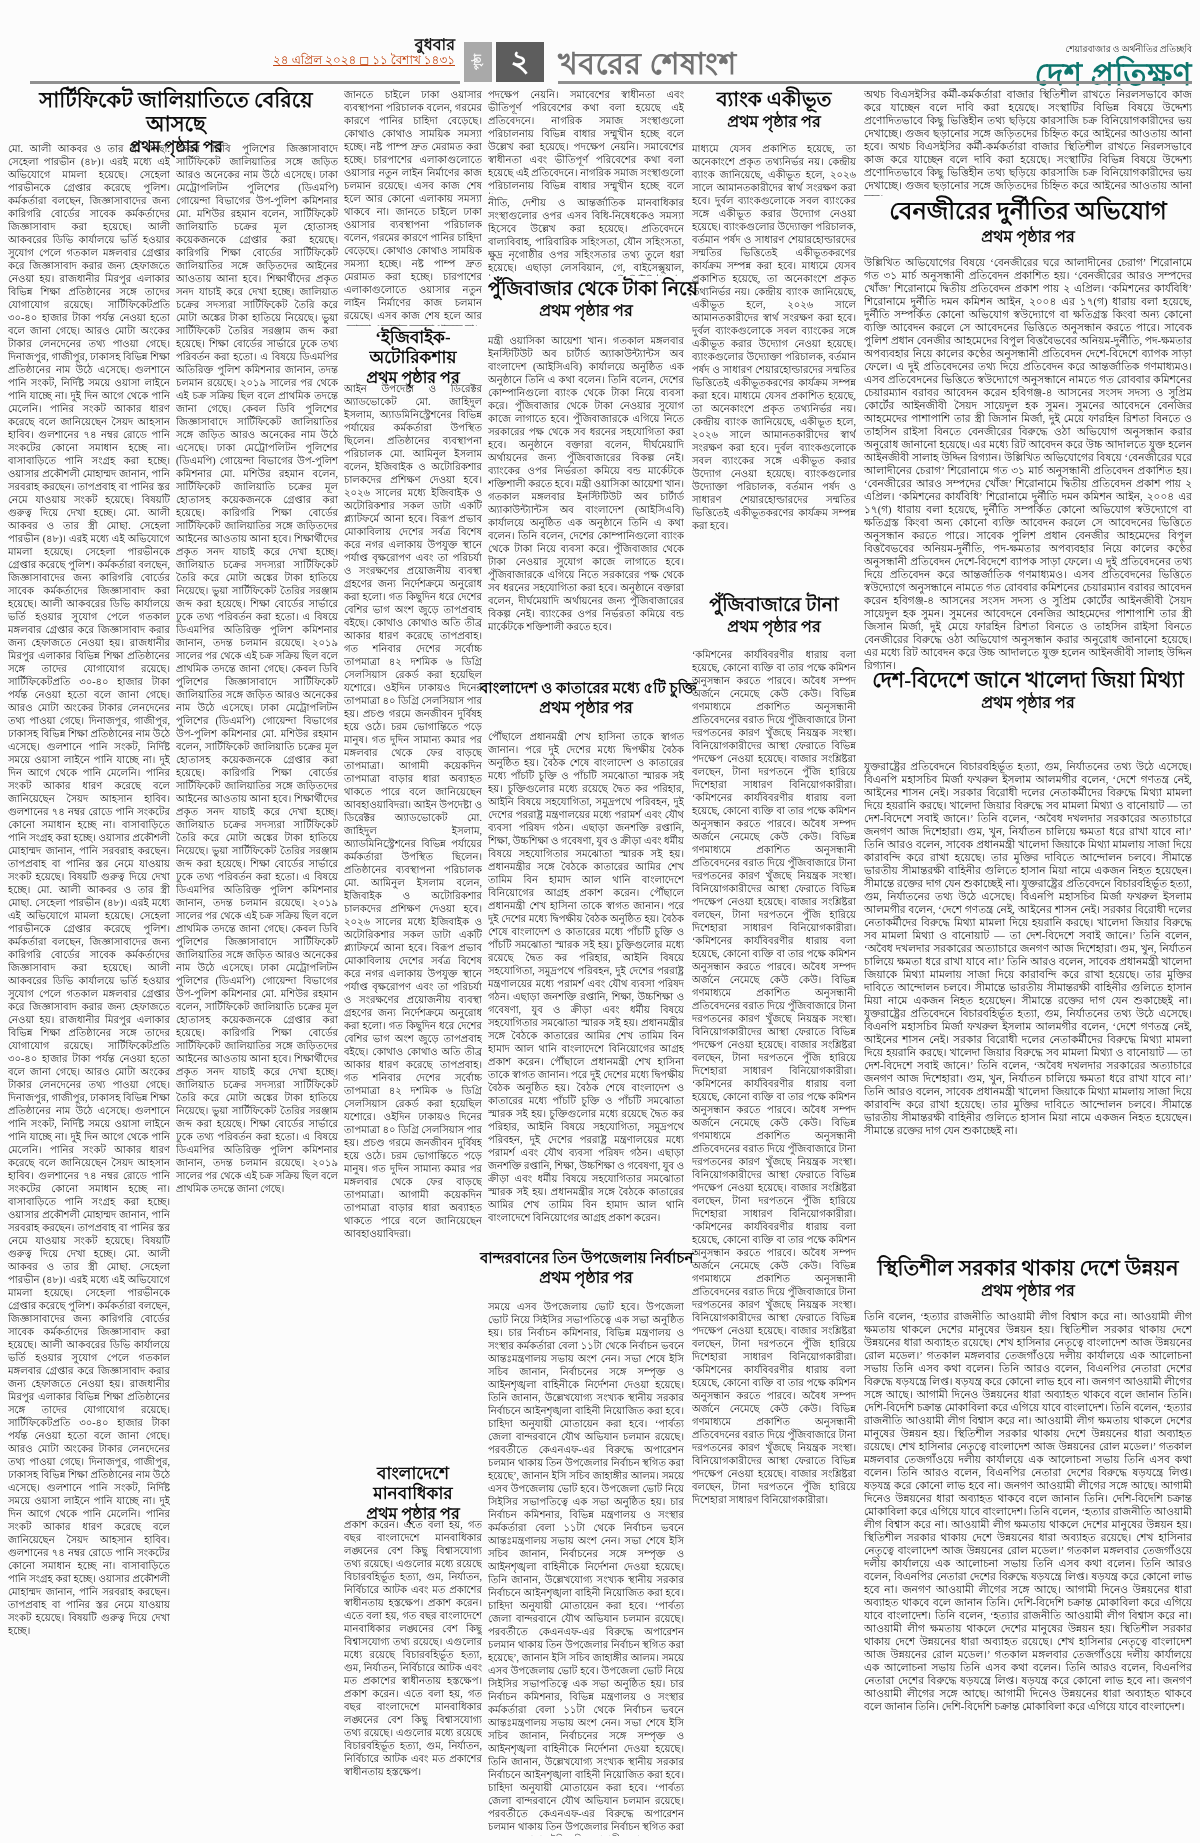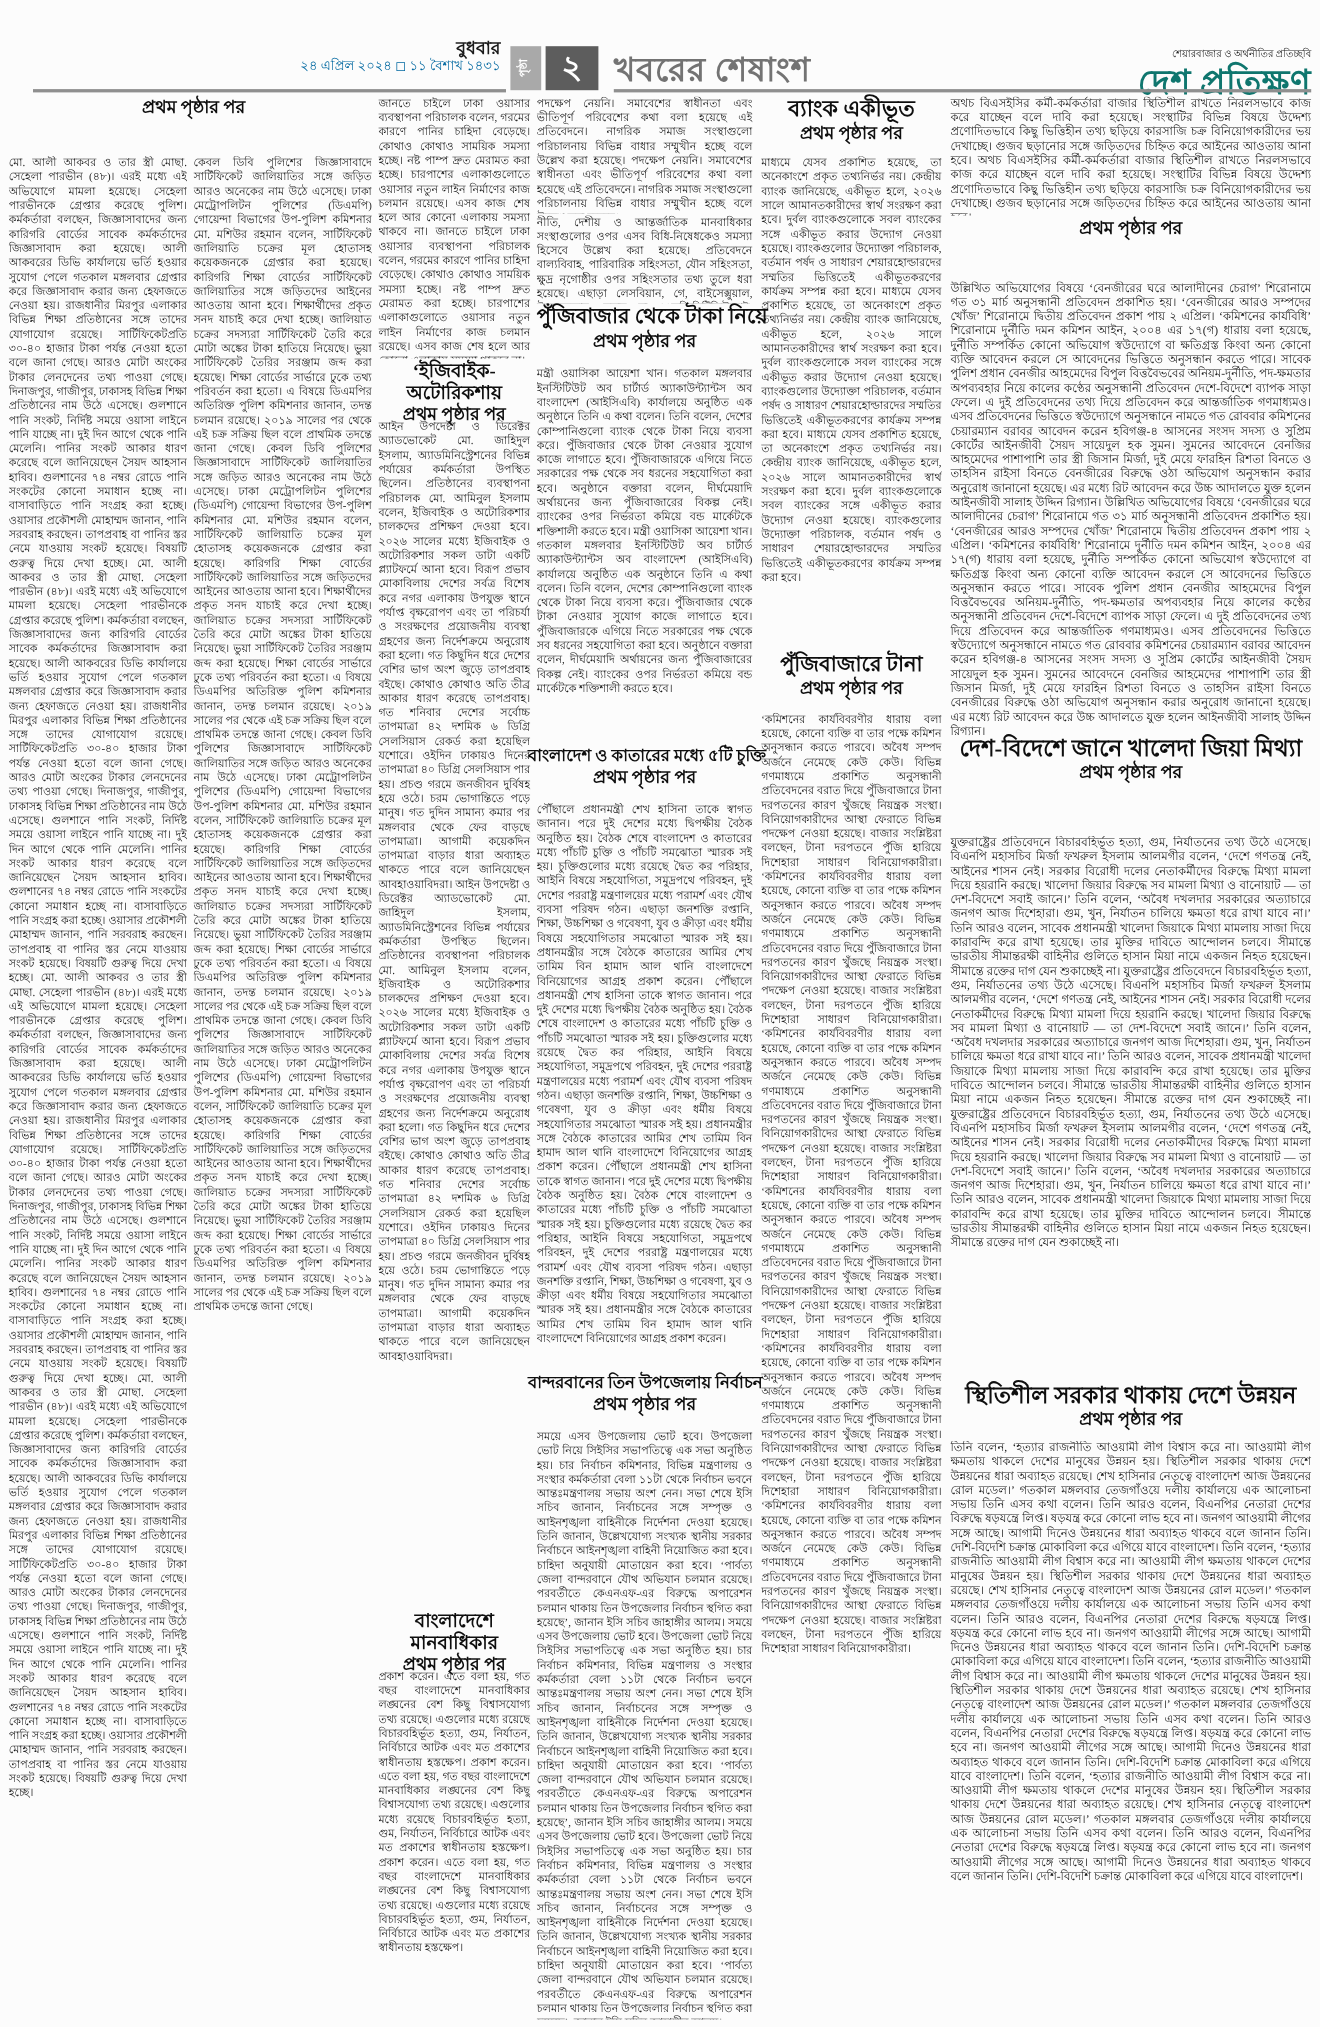--- a/index.html
+++ b/index.html
@@ -6,21 +6,21 @@
   html,body { width:1200px; }
   body {
     position:relative; width:1200px; height:1843px;
     background:#fcfcfc; color:#1b1b1b;
     font-family:"Liberation Serif","DejaVu Serif",serif;
   }
   .abs { position:absolute; }
   .rule { background:#8f8f8f; }
   .datebox { text-align:right; line-height:1.15; }
   .datebox .day { font-weight:bold; font-size:16px; }
-  .datebox .date { font-size:12px; color:#0369a1; }
+  .datebox .date { font-size:12px; color:#c2410c;text-decoration:underline; }
   .pgword {
     background:#a9a9a9; color:#fff; font-size:10px; font-weight:bold;
     display:flex; align-items:center; justify-content:center;
     writing-mode:vertical-rl; transform:rotate(180deg);
   }
   .pgnum {
     background:#5d5d5d; color:#fff; font-size:29px; font-weight:bold;
     display:flex; align-items:center; justify-content:center;
   }
   .section-title { font-size:30px; font-weight:bold; color:#737373; letter-spacing:.5px; }
@@ -44,20 +44,21 @@
 </div>
 <div class="abs rule" style="left:30px;top:81px;width:430px;height:3px;"></div>
 <div class="abs pgword" style="left:464px;top:42px;width:28px;height:40px;">পৃষ্ঠা</div>
 <div class="abs pgnum" style="left:496px;top:42px;width:48px;height:40px;">২</div>
 <div class="abs section-title" style="left:558px;top:40px;width:320px;">খবরের শেষাংশ</div>
 <div class="abs tagline" style="left:990px;top:42px;width:202px;">শেয়ারবাজার ও অর্থনীতির প্রতিচ্ছবি</div>
 <div class="abs logo" style="left:960px;top:50px;width:232px;">দেশ প্রতিক্ষণ</div>
 <div class="abs rule" style="left:558px;top:81px;width:634px;height:3px;"></div>
 
 <div class="abs hl" style="left:8px;top:88px;width:336px;font-size:21px;">
+  <span class="t">সার্টিফিকেট জালিয়াতিতে বেরিয়ে আসছে</span>
   <span class="kick">প্রথম পৃষ্ঠার পর</span>
 </div>
 <div class="abs bod" style="left:8px;top:142px;width:162px;height:1694px;">মো. আলী আকবর ও তার স্ত্রী মোছা. সেহেলা পারভীন (৪৮)। এরই মধ্যে এই অভিযোগে মামলা হয়েছে। সেহেলা পারভীনকে গ্রেপ্তার করেছে পুলিশ। কর্মকর্তারা বলছেন, জিজ্ঞাসাবাদের জন্য কারিগরি বোর্ডের সাবেক কর্মকর্তাদের জিজ্ঞাসাবাদ করা হয়েছে। আলী আকবরের ডিভি কার্যালয়ে ভর্তি হওয়ার সুযোগ পেলে গতকাল মঙ্গলবার গ্রেপ্তার করে জিজ্ঞাসাবাদ করার জন্য হেফাজতে নেওয়া হয়। রাজধানীর মিরপুর এলাকার বিভিন্ন শিক্ষা প্রতিষ্ঠানের সঙ্গে তাদের যোগাযোগ রয়েছে। সার্টিফিকেটপ্রতি ৩০-৪০ হাজার টাকা পর্যন্ত নেওয়া হতো বলে জানা গেছে। আরও মোটা অংকের টাকার লেনদেনের তথ্য পাওয়া গেছে। দিনাজপুর, গাজীপুর, ঢাকাসহ বিভিন্ন শিক্ষা প্রতিষ্ঠানের নাম উঠে এসেছে। গুলশানে পানি সংকট, নির্দিষ্ট সময়ে ওয়াসা লাইনে পানি যাচ্ছে না। দুই দিন আগে থেকে পানি মেলেনি। পানির সংকট আকার ধারণ করেছে বলে জানিয়েছেন সৈয়দ আহসান হাবিব। গুলশানের ৭৪ নম্বর রোডে পানি সংকটের কোনো সমাধান হচ্ছে না। বাসাবাড়িতে পানি সংগ্রহ করা হচ্ছে। ওয়াসার প্রকৌশলী মোহাম্মদ জানান, পানি সরবরাহ করছেন। তাপপ্রবাহ বা পানির স্তর নেমে যাওয়ায় সংকট হয়েছে। বিষয়টি গুরুত্ব দিয়ে দেখা হচ্ছে। মো. আলী আকবর ও তার স্ত্রী মোছা. সেহেলা পারভীন (৪৮)। এরই মধ্যে এই অভিযোগে মামলা হয়েছে। সেহেলা পারভীনকে গ্রেপ্তার করেছে পুলিশ। কর্মকর্তারা বলছেন, জিজ্ঞাসাবাদের জন্য কারিগরি বোর্ডের সাবেক কর্মকর্তাদের জিজ্ঞাসাবাদ করা হয়েছে। আলী আকবরের ডিভি কার্যালয়ে ভর্তি হওয়ার সুযোগ পেলে গতকাল মঙ্গলবার গ্রেপ্তার করে জিজ্ঞাসাবাদ করার জন্য হেফাজতে নেওয়া হয়। রাজধানীর মিরপুর এলাকার বিভিন্ন শিক্ষা প্রতিষ্ঠানের সঙ্গে তাদের যোগাযোগ রয়েছে। সার্টিফিকেটপ্রতি ৩০-৪০ হাজার টাকা পর্যন্ত নেওয়া হতো বলে জানা গেছে। আরও মোটা অংকের টাকার লেনদেনের তথ্য পাওয়া গেছে। দিনাজপুর, গাজীপুর, ঢাকাসহ বিভিন্ন শিক্ষা প্রতিষ্ঠানের নাম উঠে এসেছে। গুলশানে পানি সংকট, নির্দিষ্ট সময়ে ওয়াসা লাইনে পানি যাচ্ছে না। দুই দিন আগে থেকে পানি মেলেনি। পানির সংকট আকার ধারণ করেছে বলে জানিয়েছেন সৈয়দ আহসান হাবিব। গুলশানের ৭৪ নম্বর রোডে পানি সংকটের কোনো সমাধান হচ্ছে না। বাসাবাড়িতে পানি সংগ্রহ করা হচ্ছে। ওয়াসার প্রকৌশলী মোহাম্মদ জানান, পানি সরবরাহ করছেন। তাপপ্রবাহ বা পানির স্তর নেমে যাওয়ায় সংকট হয়েছে। বিষয়টি গুরুত্ব দিয়ে দেখা হচ্ছে। মো. আলী আকবর ও তার স্ত্রী মোছা. সেহেলা পারভীন (৪৮)। এরই মধ্যে এই অভিযোগে মামলা হয়েছে। সেহেলা পারভীনকে গ্রেপ্তার করেছে পুলিশ। কর্মকর্তারা বলছেন, জিজ্ঞাসাবাদের জন্য কারিগরি বোর্ডের সাবেক কর্মকর্তাদের জিজ্ঞাসাবাদ করা হয়েছে। আলী আকবরের ডিভি কার্যালয়ে ভর্তি হওয়ার সুযোগ পেলে গতকাল মঙ্গলবার গ্রেপ্তার করে জিজ্ঞাসাবাদ করার জন্য হেফাজতে নেওয়া হয়। রাজধানীর মিরপুর এলাকার বিভিন্ন শিক্ষা প্রতিষ্ঠানের সঙ্গে তাদের যোগাযোগ রয়েছে। সার্টিফিকেটপ্রতি ৩০-৪০ হাজার টাকা পর্যন্ত নেওয়া হতো বলে জানা গেছে। আরও মোটা অংকের টাকার লেনদেনের তথ্য পাওয়া গেছে। দিনাজপুর, গাজীপুর, ঢাকাসহ বিভিন্ন শিক্ষা প্রতিষ্ঠানের নাম উঠে এসেছে। গুলশানে পানি সংকট, নির্দিষ্ট সময়ে ওয়াসা লাইনে পানি যাচ্ছে না। দুই দিন আগে থেকে পানি মেলেনি। পানির সংকট আকার ধারণ করেছে বলে জানিয়েছেন সৈয়দ আহসান হাবিব। গুলশানের ৭৪ নম্বর রোডে পানি সংকটের কোনো সমাধান হচ্ছে না। বাসাবাড়িতে পানি সংগ্রহ করা হচ্ছে। ওয়াসার প্রকৌশলী মোহাম্মদ জানান, পানি সরবরাহ করছেন। তাপপ্রবাহ বা পানির স্তর নেমে যাওয়ায় সংকট হয়েছে। বিষয়টি গুরুত্ব দিয়ে দেখা হচ্ছে। মো. আলী আকবর ও তার স্ত্রী মোছা. সেহেলা পারভীন (৪৮)। এরই মধ্যে এই অভিযোগে মামলা হয়েছে। সেহেলা পারভীনকে গ্রেপ্তার করেছে পুলিশ। কর্মকর্তারা বলছেন, জিজ্ঞাসাবাদের জন্য কারিগরি বোর্ডের সাবেক কর্মকর্তাদের জিজ্ঞাসাবাদ করা হয়েছে। আলী আকবরের ডিভি কার্যালয়ে ভর্তি হওয়ার সুযোগ পেলে গতকাল মঙ্গলবার গ্রেপ্তার করে জিজ্ঞাসাবাদ করার জন্য হেফাজতে নেওয়া হয়। রাজধানীর মিরপুর এলাকার বিভিন্ন শিক্ষা প্রতিষ্ঠানের সঙ্গে তাদের যোগাযোগ রয়েছে। সার্টিফিকেটপ্রতি ৩০-৪০ হাজার টাকা পর্যন্ত নেওয়া হতো বলে জানা গেছে। আরও মোটা অংকের টাকার লেনদেনের তথ্য পাওয়া গেছে। দিনাজপুর, গাজীপুর, ঢাকাসহ বিভিন্ন শিক্ষা প্রতিষ্ঠানের নাম উঠে এসেছে। গুলশানে পানি সংকট, নির্দিষ্ট সময়ে ওয়াসা লাইনে পানি যাচ্ছে না। দুই দিন আগে থেকে পানি মেলেনি। পানির সংকট আকার ধারণ করেছে বলে জানিয়েছেন সৈয়দ আহসান হাবিব। গুলশানের ৭৪ নম্বর রোডে পানি সংকটের কোনো সমাধান হচ্ছে না। বাসাবাড়িতে পানি সংগ্রহ করা হচ্ছে। ওয়াসার প্রকৌশলী মোহাম্মদ জানান, পানি সরবরাহ করছেন। তাপপ্রবাহ বা পানির স্তর নেমে যাওয়ায় সংকট হয়েছে। বিষয়টি গুরুত্ব দিয়ে দেখা হচ্ছে।</div>
 <div class="abs bod" style="left:176px;top:142px;width:162px;height:1694px;">কেবল ডিবি পুলিশের জিজ্ঞাসাবাদে সার্টিফিকেট জালিয়াতির সঙ্গে জড়িত আরও অনেকের নাম উঠে এসেছে। ঢাকা মেট্রোপলিটন পুলিশের (ডিএমপি) গোয়েন্দা বিভাগের উপ-পুলিশ কমিশনার মো. মশিউর রহমান বলেন, সার্টিফিকেট জালিয়াতি চক্রের মূল হোতাসহ কয়েকজনকে গ্রেপ্তার করা হয়েছে। কারিগরি শিক্ষা বোর্ডের সার্টিফিকেট জালিয়াতির সঙ্গে জড়িতদের আইনের আওতায় আনা হবে। শিক্ষার্থীদের প্রকৃত সনদ যাচাই করে দেখা হচ্ছে। জালিয়াত চক্রের সদস্যরা সার্টিফিকেট তৈরি করে মোটা অঙ্কের টাকা হাতিয়ে নিয়েছে। ভুয়া সার্টিফিকেট তৈরির সরঞ্জাম জব্দ করা হয়েছে। শিক্ষা বোর্ডের সার্ভারে ঢুকে তথ্য পরিবর্তন করা হতো। এ বিষয়ে ডিএমপির অতিরিক্ত পুলিশ কমিশনার জানান, তদন্ত চলমান রয়েছে। ২০১৯ সালের পর থেকে এই চক্র সক্রিয় ছিল বলে প্রাথমিক তদন্তে জানা গেছে। কেবল ডিবি পুলিশের জিজ্ঞাসাবাদে সার্টিফিকেট জালিয়াতির সঙ্গে জড়িত আরও অনেকের নাম উঠে এসেছে। ঢাকা মেট্রোপলিটন পুলিশের (ডিএমপি) গোয়েন্দা বিভাগের উপ-পুলিশ কমিশনার মো. মশিউর রহমান বলেন, সার্টিফিকেট জালিয়াতি চক্রের মূল হোতাসহ কয়েকজনকে গ্রেপ্তার করা হয়েছে। কারিগরি শিক্ষা বোর্ডের সার্টিফিকেট জালিয়াতির সঙ্গে জড়িতদের আইনের আওতায় আনা হবে। শিক্ষার্থীদের প্রকৃত সনদ যাচাই করে দেখা হচ্ছে। জালিয়াত চক্রের সদস্যরা সার্টিফিকেট তৈরি করে মোটা অঙ্কের টাকা হাতিয়ে নিয়েছে। ভুয়া সার্টিফিকেট তৈরির সরঞ্জাম জব্দ করা হয়েছে। শিক্ষা বোর্ডের সার্ভারে ঢুকে তথ্য পরিবর্তন করা হতো। এ বিষয়ে ডিএমপির অতিরিক্ত পুলিশ কমিশনার জানান, তদন্ত চলমান রয়েছে। ২০১৯ সালের পর থেকে এই চক্র সক্রিয় ছিল বলে প্রাথমিক তদন্তে জানা গেছে। কেবল ডিবি পুলিশের জিজ্ঞাসাবাদে সার্টিফিকেট জালিয়াতির সঙ্গে জড়িত আরও অনেকের নাম উঠে এসেছে। ঢাকা মেট্রোপলিটন পুলিশের (ডিএমপি) গোয়েন্দা বিভাগের উপ-পুলিশ কমিশনার মো. মশিউর রহমান বলেন, সার্টিফিকেট জালিয়াতি চক্রের মূল হোতাসহ কয়েকজনকে গ্রেপ্তার করা হয়েছে। কারিগরি শিক্ষা বোর্ডের সার্টিফিকেট জালিয়াতির সঙ্গে জড়িতদের আইনের আওতায় আনা হবে। শিক্ষার্থীদের প্রকৃত সনদ যাচাই করে দেখা হচ্ছে। জালিয়াত চক্রের সদস্যরা সার্টিফিকেট তৈরি করে মোটা অঙ্কের টাকা হাতিয়ে নিয়েছে। ভুয়া সার্টিফিকেট তৈরির সরঞ্জাম জব্দ করা হয়েছে। শিক্ষা বোর্ডের সার্ভারে ঢুকে তথ্য পরিবর্তন করা হতো। এ বিষয়ে ডিএমপির অতিরিক্ত পুলিশ কমিশনার জানান, তদন্ত চলমান রয়েছে। ২০১৯ সালের পর থেকে এই চক্র সক্রিয় ছিল বলে প্রাথমিক তদন্তে জানা গেছে। কেবল ডিবি পুলিশের জিজ্ঞাসাবাদে সার্টিফিকেট জালিয়াতির সঙ্গে জড়িত আরও অনেকের নাম উঠে এসেছে। ঢাকা মেট্রোপলিটন পুলিশের (ডিএমপি) গোয়েন্দা বিভাগের উপ-পুলিশ কমিশনার মো. মশিউর রহমান বলেন, সার্টিফিকেট জালিয়াতি চক্রের মূল হোতাসহ কয়েকজনকে গ্রেপ্তার করা হয়েছে। কারিগরি শিক্ষা বোর্ডের সার্টিফিকেট জালিয়াতির সঙ্গে জড়িতদের আইনের আওতায় আনা হবে। শিক্ষার্থীদের প্রকৃত সনদ যাচাই করে দেখা হচ্ছে। জালিয়াত চক্রের সদস্যরা সার্টিফিকেট তৈরি করে মোটা অঙ্কের টাকা হাতিয়ে নিয়েছে। ভুয়া সার্টিফিকেট তৈরির সরঞ্জাম জব্দ করা হয়েছে। শিক্ষা বোর্ডের সার্ভারে ঢুকে তথ্য পরিবর্তন করা হতো। এ বিষয়ে ডিএমপির অতিরিক্ত পুলিশ কমিশনার জানান, তদন্ত চলমান রয়েছে। ২০১৯ সালের পর থেকে এই চক্র সক্রিয় ছিল বলে প্রাথমিক তদন্তে জানা গেছে।</div>
 
 <div class="abs bod" style="left:344px;top:88px;width:138px;height:238px;">জানতে চাইলে ঢাকা ওয়াসার ব্যবস্থাপনা পরিচালক বলেন, গরমের কারণে পানির চাহিদা বেড়েছে। কোথাও কোথাও সাময়িক সমস্যা হচ্ছে। নষ্ট পাম্প দ্রুত মেরামত করা হচ্ছে। চারপাশের এলাকাগুলোতে ওয়াসার নতুন লাইন নির্মাণের কাজ চলমান রয়েছে। এসব কাজ শেষ হলে আর কোনো এলাকায় সমস্যা থাকবে না। জানতে চাইলে ঢাকা ওয়াসার ব্যবস্থাপনা পরিচালক বলেন, গরমের কারণে পানির চাহিদা বেড়েছে। কোথাও কোথাও সাময়িক সমস্যা হচ্ছে। নষ্ট পাম্প দ্রুত মেরামত করা হচ্ছে। চারপাশের এলাকাগুলোতে ওয়াসার নতুন লাইন নির্মাণের কাজ চলমান রয়েছে। এসব কাজ শেষ হলে আর কোনো এলাকায় সমস্যা থাকবে না।</div>
 <div class="abs hl" style="left:344px;top:328px;width:138px;font-size:17px;">
   <span class="t">‘ইজিবাইক-অটোরিকশায়</span>
   <span class="kick">প্রথম পৃষ্ঠার পর</span>
 </div>
@@ -92,20 +93,21 @@
 </div>
 <div class="abs bod" style="left:692px;top:142px;width:164px;height:450px;">মাধ্যমে যেসব প্রকাশিত হয়েছে, তা অনেকাংশে প্রকৃত তথ্যনির্ভর নয়। কেন্দ্রীয় ব্যাংক জানিয়েছে, একীভূত হলে, ২০২৬ সালে আমানতকারীদের স্বার্থ সংরক্ষণ করা হবে। দুর্বল ব্যাংকগুলোকে সবল ব্যাংকের সঙ্গে একীভূত করার উদ্যোগ নেওয়া হয়েছে। ব্যাংকগুলোর উদ্যোক্তা পরিচালক, বর্তমান পর্ষদ ও সাধারণ শেয়ারহোল্ডারদের সম্মতির ভিত্তিতেই একীভূতকরণের কার্যক্রম সম্পন্ন করা হবে। মাধ্যমে যেসব প্রকাশিত হয়েছে, তা অনেকাংশে প্রকৃত তথ্যনির্ভর নয়। কেন্দ্রীয় ব্যাংক জানিয়েছে, একীভূত হলে, ২০২৬ সালে আমানতকারীদের স্বার্থ সংরক্ষণ করা হবে। দুর্বল ব্যাংকগুলোকে সবল ব্যাংকের সঙ্গে একীভূত করার উদ্যোগ নেওয়া হয়েছে। ব্যাংকগুলোর উদ্যোক্তা পরিচালক, বর্তমান পর্ষদ ও সাধারণ শেয়ারহোল্ডারদের সম্মতির ভিত্তিতেই একীভূতকরণের কার্যক্রম সম্পন্ন করা হবে। মাধ্যমে যেসব প্রকাশিত হয়েছে, তা অনেকাংশে প্রকৃত তথ্যনির্ভর নয়। কেন্দ্রীয় ব্যাংক জানিয়েছে, একীভূত হলে, ২০২৬ সালে আমানতকারীদের স্বার্থ সংরক্ষণ করা হবে। দুর্বল ব্যাংকগুলোকে সবল ব্যাংকের সঙ্গে একীভূত করার উদ্যোগ নেওয়া হয়েছে। ব্যাংকগুলোর উদ্যোক্তা পরিচালক, বর্তমান পর্ষদ ও সাধারণ শেয়ারহোল্ডারদের সম্মতির ভিত্তিতেই একীভূতকরণের কার্যক্রম সম্পন্ন করা হবে।</div>
 <div class="abs hl" style="left:692px;top:594px;width:164px;font-size:19px;">
   <span class="t">পুঁজিবাজারে টানা</span>
   <span class="kick">প্রথম পৃষ্ঠার পর</span>
 </div>
 <div class="abs bod" style="left:692px;top:648px;width:164px;height:1188px;">‘কমিশনের কার্যবিবরণীর ধারায় বলা হয়েছে, কোনো ব্যক্তি বা তার পক্ষে কমিশন অনুসন্ধান করতে পারবে। অবৈধ সম্পদ অর্জনে নেমেছে কেউ কেউ। বিভিন্ন গণমাধ্যমে প্রকাশিত অনুসন্ধানী প্রতিবেদনের বরাত দিয়ে পুঁজিবাজারে টানা দরপতনের কারণ খুঁজছে নিয়ন্ত্রক সংস্থা। বিনিয়োগকারীদের আস্থা ফেরাতে বিভিন্ন পদক্ষেপ নেওয়া হয়েছে। বাজার সংশ্লিষ্টরা বলছেন, টানা দরপতনে পুঁজি হারিয়ে দিশেহারা সাধারণ বিনিয়োগকারীরা। ‘কমিশনের কার্যবিবরণীর ধারায় বলা হয়েছে, কোনো ব্যক্তি বা তার পক্ষে কমিশন অনুসন্ধান করতে পারবে। অবৈধ সম্পদ অর্জনে নেমেছে কেউ কেউ। বিভিন্ন গণমাধ্যমে প্রকাশিত অনুসন্ধানী প্রতিবেদনের বরাত দিয়ে পুঁজিবাজারে টানা দরপতনের কারণ খুঁজছে নিয়ন্ত্রক সংস্থা। বিনিয়োগকারীদের আস্থা ফেরাতে বিভিন্ন পদক্ষেপ নেওয়া হয়েছে। বাজার সংশ্লিষ্টরা বলছেন, টানা দরপতনে পুঁজি হারিয়ে দিশেহারা সাধারণ বিনিয়োগকারীরা। ‘কমিশনের কার্যবিবরণীর ধারায় বলা হয়েছে, কোনো ব্যক্তি বা তার পক্ষে কমিশন অনুসন্ধান করতে পারবে। অবৈধ সম্পদ অর্জনে নেমেছে কেউ কেউ। বিভিন্ন গণমাধ্যমে প্রকাশিত অনুসন্ধানী প্রতিবেদনের বরাত দিয়ে পুঁজিবাজারে টানা দরপতনের কারণ খুঁজছে নিয়ন্ত্রক সংস্থা। বিনিয়োগকারীদের আস্থা ফেরাতে বিভিন্ন পদক্ষেপ নেওয়া হয়েছে। বাজার সংশ্লিষ্টরা বলছেন, টানা দরপতনে পুঁজি হারিয়ে দিশেহারা সাধারণ বিনিয়োগকারীরা। ‘কমিশনের কার্যবিবরণীর ধারায় বলা হয়েছে, কোনো ব্যক্তি বা তার পক্ষে কমিশন অনুসন্ধান করতে পারবে। অবৈধ সম্পদ অর্জনে নেমেছে কেউ কেউ। বিভিন্ন গণমাধ্যমে প্রকাশিত অনুসন্ধানী প্রতিবেদনের বরাত দিয়ে পুঁজিবাজারে টানা দরপতনের কারণ খুঁজছে নিয়ন্ত্রক সংস্থা। বিনিয়োগকারীদের আস্থা ফেরাতে বিভিন্ন পদক্ষেপ নেওয়া হয়েছে। বাজার সংশ্লিষ্টরা বলছেন, টানা দরপতনে পুঁজি হারিয়ে দিশেহারা সাধারণ বিনিয়োগকারীরা। ‘কমিশনের কার্যবিবরণীর ধারায় বলা হয়েছে, কোনো ব্যক্তি বা তার পক্ষে কমিশন অনুসন্ধান করতে পারবে। অবৈধ সম্পদ অর্জনে নেমেছে কেউ কেউ। বিভিন্ন গণমাধ্যমে প্রকাশিত অনুসন্ধানী প্রতিবেদনের বরাত দিয়ে পুঁজিবাজারে টানা দরপতনের কারণ খুঁজছে নিয়ন্ত্রক সংস্থা। বিনিয়োগকারীদের আস্থা ফেরাতে বিভিন্ন পদক্ষেপ নেওয়া হয়েছে। বাজার সংশ্লিষ্টরা বলছেন, টানা দরপতনে পুঁজি হারিয়ে দিশেহারা সাধারণ বিনিয়োগকারীরা। ‘কমিশনের কার্যবিবরণীর ধারায় বলা হয়েছে, কোনো ব্যক্তি বা তার পক্ষে কমিশন অনুসন্ধান করতে পারবে। অবৈধ সম্পদ অর্জনে নেমেছে কেউ কেউ। বিভিন্ন গণমাধ্যমে প্রকাশিত অনুসন্ধানী প্রতিবেদনের বরাত দিয়ে পুঁজিবাজারে টানা দরপতনের কারণ খুঁজছে নিয়ন্ত্রক সংস্থা। বিনিয়োগকারীদের আস্থা ফেরাতে বিভিন্ন পদক্ষেপ নেওয়া হয়েছে। বাজার সংশ্লিষ্টরা বলছেন, টানা দরপতনে পুঁজি হারিয়ে দিশেহারা সাধারণ বিনিয়োগকারীরা।</div>
 
 <div class="abs bod" style="left:864px;top:88px;width:328px;height:108px;font-size:10.5px;">অথচ বিএসইসির কর্মী-কর্মকর্তারা বাজার স্থিতিশীল রাখতে নিরলসভাবে কাজ করে যাচ্ছেন বলে দাবি করা হয়েছে। সংস্থাটির বিভিন্ন বিষয়ে উদ্দেশ্য প্রণোদিতভাবে কিছু ভিত্তিহীন তথ্য ছড়িয়ে কারসাজি চক্র বিনিয়োগকারীদের ভয় দেখাচ্ছে। গুজব ছড়ানোর সঙ্গে জড়িতদের চিহ্নিত করে আইনের আওতায় আনা হবে। অথচ বিএসইসির কর্মী-কর্মকর্তারা বাজার স্থিতিশীল রাখতে নিরলসভাবে কাজ করে যাচ্ছেন বলে দাবি করা হয়েছে। সংস্থাটির বিভিন্ন বিষয়ে উদ্দেশ্য প্রণোদিতভাবে কিছু ভিত্তিহীন তথ্য ছড়িয়ে কারসাজি চক্র বিনিয়োগকারীদের ভয় দেখাচ্ছে। গুজব ছড়ানোর সঙ্গে জড়িতদের চিহ্নিত করে আইনের আওতায় আনা হবে।</div>
 <div class="abs hl" style="left:864px;top:198px;width:328px;font-size:24px;">
+  <span class="t">বেনজীরের দুর্নীতির অভিযোগ</span>
   <span class="kick">প্রথম পৃষ্ঠার পর</span>
 </div>
 <div class="abs bod" style="left:864px;top:256px;width:328px;height:448px;font-size:10.5px;">উল্লিখিত অভিযোগের বিষয়ে ‘বেনজীরের ঘরে আলাদীনের চেরাগ’ শিরোনামে গত ৩১ মার্চ অনুসন্ধানী প্রতিবেদন প্রকাশিত হয়। ‘বেনজীরের আরও সম্পদের খোঁজ’ শিরোনামে দ্বিতীয় প্রতিবেদন প্রকাশ পায় ২ এপ্রিল। ‘কমিশনের কার্যবিধি’ শিরোনামে দুর্নীতি দমন কমিশন আইন, ২০০৪ এর ১৭(গ) ধারায় বলা হয়েছে, দুর্নীতি সম্পর্কিত কোনো অভিযোগ স্বউদ্যোগে বা ক্ষতিগ্রস্ত কিংবা অন্য কোনো ব্যক্তি আবেদন করলে সে আবেদনের ভিত্তিতে অনুসন্ধান করতে পারে। সাবেক পুলিশ প্রধান বেনজীর আহমেদের বিপুল বিত্তবৈভবের অনিয়ম-দুর্নীতি, পদ-ক্ষমতার অপব্যবহার নিয়ে কালের কণ্ঠের অনুসন্ধানী প্রতিবেদন দেশে-বিদেশে ব্যাপক সাড়া ফেলে। এ দুই প্রতিবেদনের তথ্য দিয়ে প্রতিবেদন করে আন্তর্জাতিক গণমাধ্যমও। এসব প্রতিবেদনের ভিত্তিতে স্বউদ্যোগে অনুসন্ধানে নামতে গত রোববার কমিশনের চেয়ারম্যান বরাবর আবেদন করেন হবিগঞ্জ-৪ আসনের সংসদ সদস্য ও সুপ্রিম কোর্টের আইনজীবী সৈয়দ সায়েদুল হক সুমন। সুমনের আবেদনে বেনজির আহমেদের পাশাপাশি তার স্ত্রী জিসান মির্জা, দুই মেয়ে ফারহিন রিশতা বিনতে ও তাহসিন রাইসা বিনতে বেনজীরের বিরুদ্ধে ওঠা অভিযোগ অনুসন্ধান করার অনুরোধ জানানো হয়েছে। এর মধ্যে রিট আবেদন করে উচ্চ আদালতে যুক্ত হলেন আইনজীবী সালাহ উদ্দিন রিগ্যান। উল্লিখিত অভিযোগের বিষয়ে ‘বেনজীরের ঘরে আলাদীনের চেরাগ’ শিরোনামে গত ৩১ মার্চ অনুসন্ধানী প্রতিবেদন প্রকাশিত হয়। ‘বেনজীরের আরও সম্পদের খোঁজ’ শিরোনামে দ্বিতীয় প্রতিবেদন প্রকাশ পায় ২ এপ্রিল। ‘কমিশনের কার্যবিধি’ শিরোনামে দুর্নীতি দমন কমিশন আইন, ২০০৪ এর ১৭(গ) ধারায় বলা হয়েছে, দুর্নীতি সম্পর্কিত কোনো অভিযোগ স্বউদ্যোগে বা ক্ষতিগ্রস্ত কিংবা অন্য কোনো ব্যক্তি আবেদন করলে সে আবেদনের ভিত্তিতে অনুসন্ধান করতে পারে। সাবেক পুলিশ প্রধান বেনজীর আহমেদের বিপুল বিত্তবৈভবের অনিয়ম-দুর্নীতি, পদ-ক্ষমতার অপব্যবহার নিয়ে কালের কণ্ঠের অনুসন্ধানী প্রতিবেদন দেশে-বিদেশে ব্যাপক সাড়া ফেলে। এ দুই প্রতিবেদনের তথ্য দিয়ে প্রতিবেদন করে আন্তর্জাতিক গণমাধ্যমও। এসব প্রতিবেদনের ভিত্তিতে স্বউদ্যোগে অনুসন্ধানে নামতে গত রোববার কমিশনের চেয়ারম্যান বরাবর আবেদন করেন হবিগঞ্জ-৪ আসনের সংসদ সদস্য ও সুপ্রিম কোর্টের আইনজীবী সৈয়দ সায়েদুল হক সুমন। সুমনের আবেদনে বেনজির আহমেদের পাশাপাশি তার স্ত্রী জিসান মির্জা, দুই মেয়ে ফারহিন রিশতা বিনতে ও তাহসিন রাইসা বিনতে বেনজীরের বিরুদ্ধে ওঠা অভিযোগ অনুসন্ধান করার অনুরোধ জানানো হয়েছে। এর মধ্যে রিট আবেদন করে উচ্চ আদালতে যুক্ত হলেন আইনজীবী সালাহ উদ্দিন রিগ্যান।</div>
 <div class="abs hl" style="left:864px;top:668px;width:328px;font-size:21px;">
   <span class="t">দেশ-বিদেশে জানে খালেদা জিয়া মিথ্যা</span>
   <span class="kick">প্রথম পৃষ্ঠার পর</span>
 </div>
 <div class="abs bod" style="left:864px;top:760px;width:328px;height:494px;font-size:10.5px;">যুক্তরাষ্ট্রের প্রতিবেদনে বিচারবহির্ভূত হত্যা, গুম, নির্যাতনের তথ্য উঠে এসেছে। বিএনপি মহাসচিব মির্জা ফখরুল ইসলাম আলমগীর বলেন, ‘দেশে গণতন্ত্র নেই, আইনের শাসন নেই। সরকার বিরোধী দলের নেতাকর্মীদের বিরুদ্ধে মিথ্যা মামলা দিয়ে হয়রানি করছে। খালেদা জিয়ার বিরুদ্ধে সব মামলা মিথ্যা ও বানোয়াট — তা দেশ-বিদেশে সবাই জানে।’ তিনি বলেন, ‘অবৈধ দখলদার সরকারের অত্যাচারে জনগণ আজ দিশেহারা। গুম, খুন, নির্যাতন চালিয়ে ক্ষমতা ধরে রাখা যাবে না।’ তিনি আরও বলেন, সাবেক প্রধানমন্ত্রী খালেদা জিয়াকে মিথ্যা মামলায় সাজা দিয়ে কারাবন্দি করে রাখা হয়েছে। তার মুক্তির দাবিতে আন্দোলন চলবে। সীমান্তে ভারতীয় সীমান্তরক্ষী বাহিনীর গুলিতে হাসান মিয়া নামে একজন নিহত হয়েছেন। সীমান্তে রক্তের দাগ যেন শুকাচ্ছেই না। যুক্তরাষ্ট্রের প্রতিবেদনে বিচারবহির্ভূত হত্যা, গুম, নির্যাতনের তথ্য উঠে এসেছে। বিএনপি মহাসচিব মির্জা ফখরুল ইসলাম আলমগীর বলেন, ‘দেশে গণতন্ত্র নেই, আইনের শাসন নেই। সরকার বিরোধী দলের নেতাকর্মীদের বিরুদ্ধে মিথ্যা মামলা দিয়ে হয়রানি করছে। খালেদা জিয়ার বিরুদ্ধে সব মামলা মিথ্যা ও বানোয়াট — তা দেশ-বিদেশে সবাই জানে।’ তিনি বলেন, ‘অবৈধ দখলদার সরকারের অত্যাচারে জনগণ আজ দিশেহারা। গুম, খুন, নির্যাতন চালিয়ে ক্ষমতা ধরে রাখা যাবে না।’ তিনি আরও বলেন, সাবেক প্রধানমন্ত্রী খালেদা জিয়াকে মিথ্যা মামলায় সাজা দিয়ে কারাবন্দি করে রাখা হয়েছে। তার মুক্তির দাবিতে আন্দোলন চলবে। সীমান্তে ভারতীয় সীমান্তরক্ষী বাহিনীর গুলিতে হাসান মিয়া নামে একজন নিহত হয়েছেন। সীমান্তে রক্তের দাগ যেন শুকাচ্ছেই না। যুক্তরাষ্ট্রের প্রতিবেদনে বিচারবহির্ভূত হত্যা, গুম, নির্যাতনের তথ্য উঠে এসেছে। বিএনপি মহাসচিব মির্জা ফখরুল ইসলাম আলমগীর বলেন, ‘দেশে গণতন্ত্র নেই, আইনের শাসন নেই। সরকার বিরোধী দলের নেতাকর্মীদের বিরুদ্ধে মিথ্যা মামলা দিয়ে হয়রানি করছে। খালেদা জিয়ার বিরুদ্ধে সব মামলা মিথ্যা ও বানোয়াট — তা দেশ-বিদেশে সবাই জানে।’ তিনি বলেন, ‘অবৈধ দখলদার সরকারের অত্যাচারে জনগণ আজ দিশেহারা। গুম, খুন, নির্যাতন চালিয়ে ক্ষমতা ধরে রাখা যাবে না।’ তিনি আরও বলেন, সাবেক প্রধানমন্ত্রী খালেদা জিয়াকে মিথ্যা মামলায় সাজা দিয়ে কারাবন্দি করে রাখা হয়েছে। তার মুক্তির দাবিতে আন্দোলন চলবে। সীমান্তে ভারতীয় সীমান্তরক্ষী বাহিনীর গুলিতে হাসান মিয়া নামে একজন নিহত হয়েছেন। সীমান্তে রক্তের দাগ যেন শুকাচ্ছেই না।</div>
 <div class="abs hl" style="left:864px;top:1256px;width:328px;font-size:21px;">
   <span class="t">স্থিতিশীল সরকার থাকায় দেশে উন্নয়ন</span>

